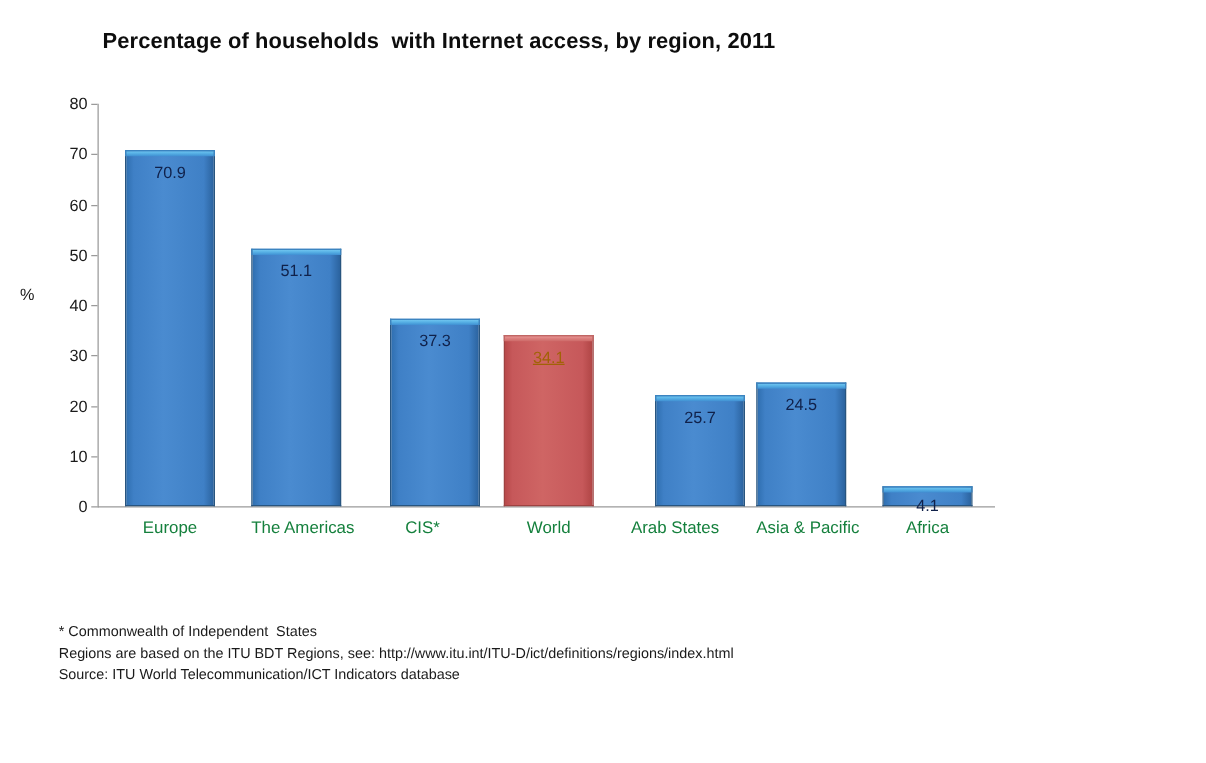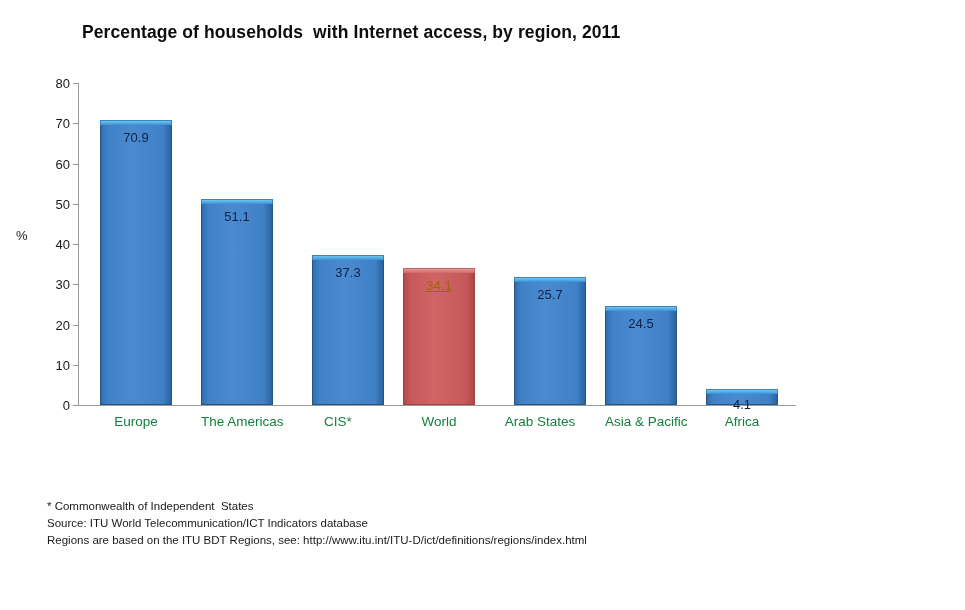--- a/index.html
+++ b/index.html
@@ -255,41 +255,41 @@
       <div class="bar blue" style="left: 224px; height: 150.132px; width: 72px; margin-left: 10px;">
         <div class="bar-body"></div>
         <div class="bar-top"></div>
         <div class="bar-value">37.3</div>
       </div>
       <div class="bar red" style="left: 325px; height: 137.252px; width: 72px;">
         <div class="bar-body"></div>
         <div class="bar-top"></div>
         <div class="bar-value">34.1</div>
       </div>
-      <div class="bar blue" style="left: 436px; height: 128px; width: 72px; text-decoration: underline;">
+      <div class="bar blue" style="left: 446px; height: 89px; width: 72px; text-decoration: underline;">
         <div class="bar-body"></div>
         <div class="bar-top"></div>
         <div class="bar-value">25.7</div>
       </div>
       <div class="bar blue" style="left: 527px; height: 98.6125px; width: 72px;">
         <div class="bar-body"></div>
         <div class="bar-top"></div>
         <div class="bar-value">24.5</div>
       </div>
       <div class="bar blue short" style="left: 628px; height: 16.5025px; width: 72px;">
         <div class="bar-body"></div>
         <div class="bar-top"></div>
         <div class="bar-value">4.1</div>
       </div>
     </div>
 
   <div class="footnotes">
     <div class="footnote-line">* Commonwealth of Independent  States</div>
+    <div class="footnote-line">Regions are based on the ITU BDT Regions, see: http://www.itu.int/ITU-D/ict/definitions/regions/index.html</div>
     <div class="footnote-line">Source: ITU World Telecommunication/ICT Indicators database</div>
-    <div class="footnote-line">Regions are based on the ITU BDT Regions, see: http://www.itu.int/ITU-D/ict/definitions/regions/index.html</div>
   </div>
 
 <div class="cat-label" style="left: 100px; width: 72px;">Europe</div>
     <div class="cat-label" style="left: 201px; width: 72px;">The Americas</div>
     <div class="cat-label" style="left: 302px; width: 72px;">CIS*</div>
     <div class="cat-label" style="left: 403px; width: 72px;">World</div>
     <div class="cat-label" style="left: 504px; width: 72px;">Arab States</div>
     <div class="cat-label" style="left: 605px; width: 72px;">Asia &amp; Pacific</div>
     <div class="cat-label" style="left: 706px; width: 72px;">Africa</div>
   </div>

